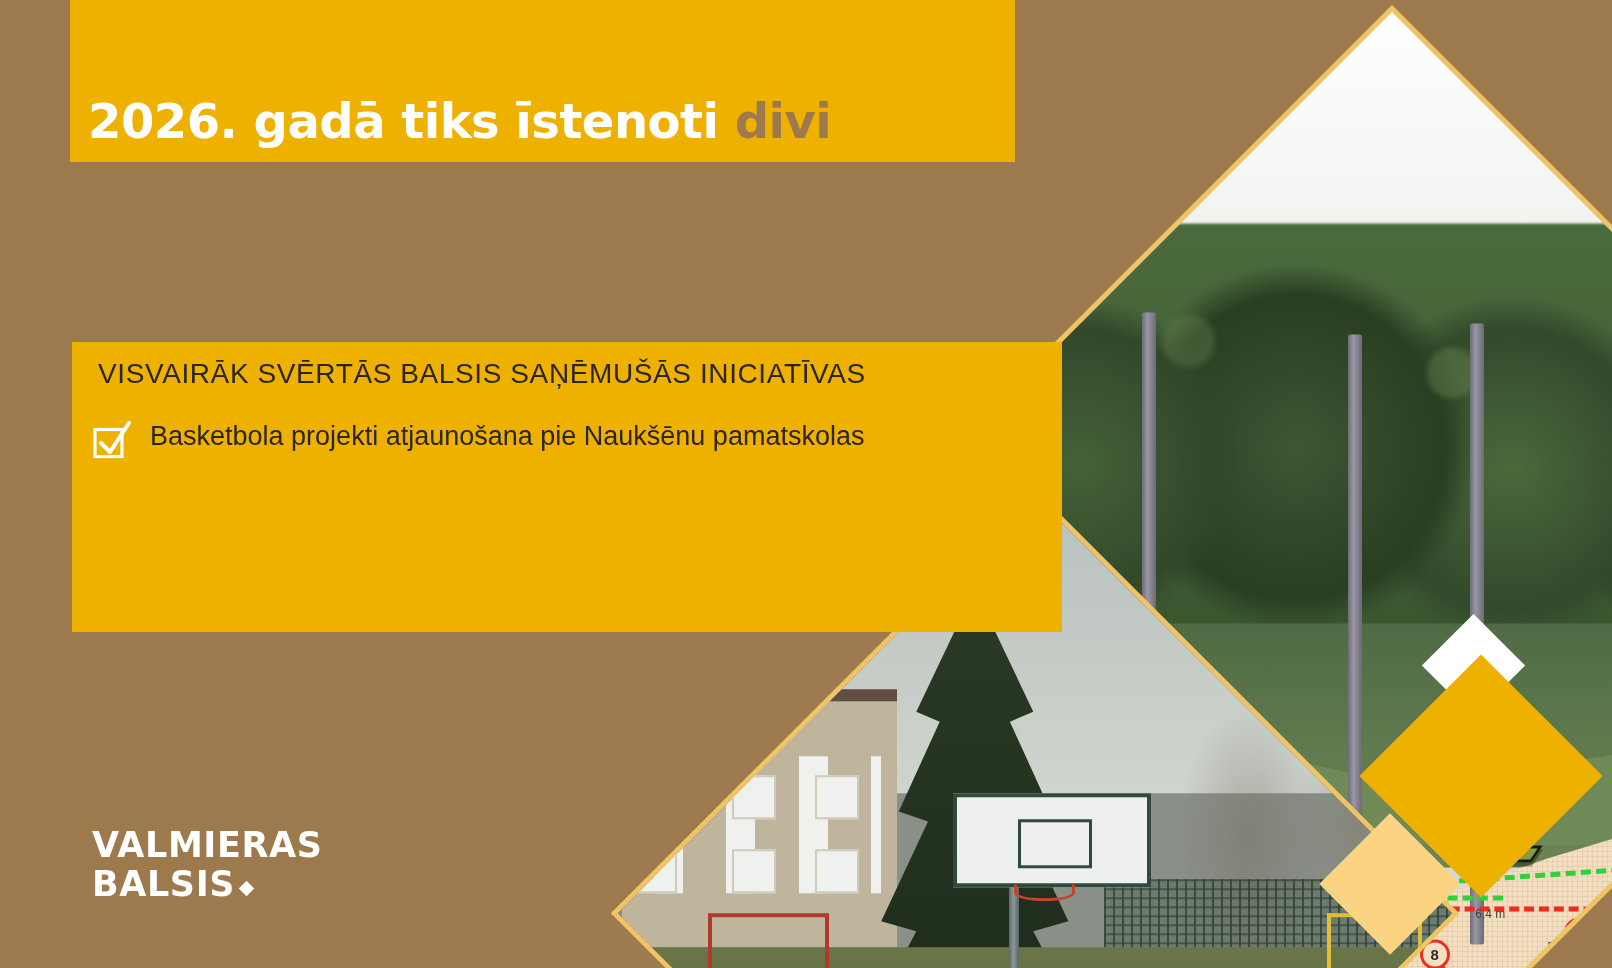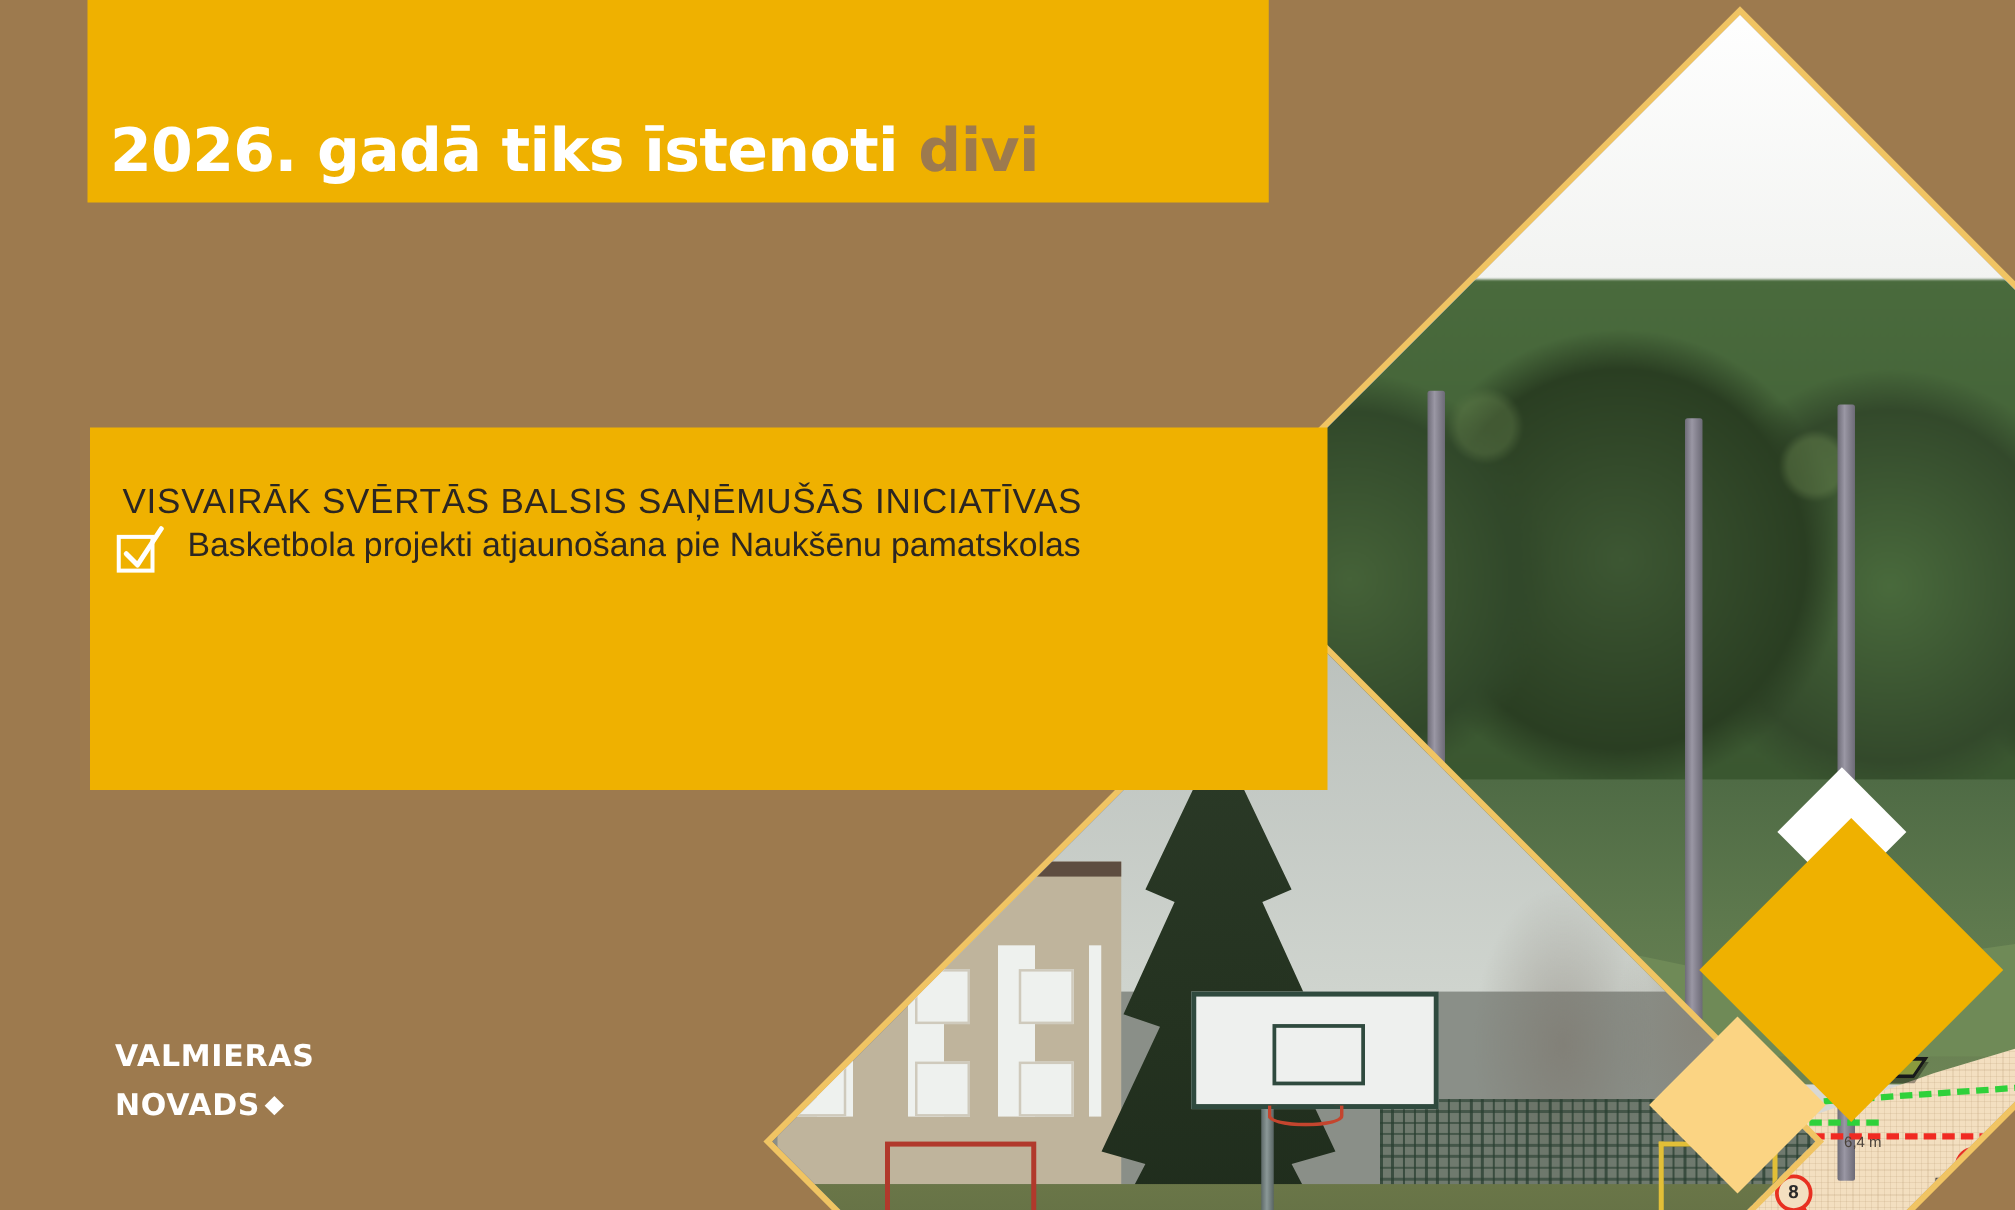--- a/index.html
+++ b/index.html
@@ -248,21 +248,20 @@
     background:#efb100;
   }
   .eyebrow {
     position:absolute;
     left:98px; top:358px;
     font-size:28px;
     letter-spacing:.6px;
     color:#2b2622;
     font-family:"Liberation Sans", sans-serif;
     white-space:nowrap;
-    margin-top:27px;
   }
   .list { position:absolute; left:92px; top:418px; width:900px; }
   .list-item {
     display:flex;
     align-items:flex-start;
     gap:18px;
     margin-bottom:22px;
   }
   .check-icon { flex:0 0 auto; margin-top:2px; }
   .item-text {
@@ -271,21 +270,21 @@
     color:#2b2622;
     font-family:"Liberation Sans", sans-serif;
     max-width:820px;
   }
 
   .logo {
     position:absolute;
     left:92px; top:826px;
     font-family:"DejaVu Sans", sans-serif;
     font-weight:bold;
-    font-size:24px;
+    font-size:35px;
     line-height:39px;
     letter-spacing:.6px;
     color:#ffffff;
   }
   .logo .dot {
     display:inline-block;
     width:11px; height:11px;
     background:#ffffff;
     transform:rotate(45deg);
     margin-left:6px;
@@ -391,16 +390,16 @@
           <path d="M9 23 L18 32 L37 3" fill="none" stroke="#ffffff" stroke-width="4" stroke-linecap="round" stroke-linejoin="round"></path>
         </svg>
       </span>
       <span class="item-text">Basketbola projekti atjaunošana pie Naukšēnu pamatskolas</span>
     </div>
 
   </div>
 
   <div class="logo">
     <div>VALMIERAS</div>
-    <div><span>NOVADS</span><span class="dot"></span></div>
+    <div><span>BALSIS</span><span class="dot"></span></div>
   </div>
 
 </div>
 
 </body></html>

